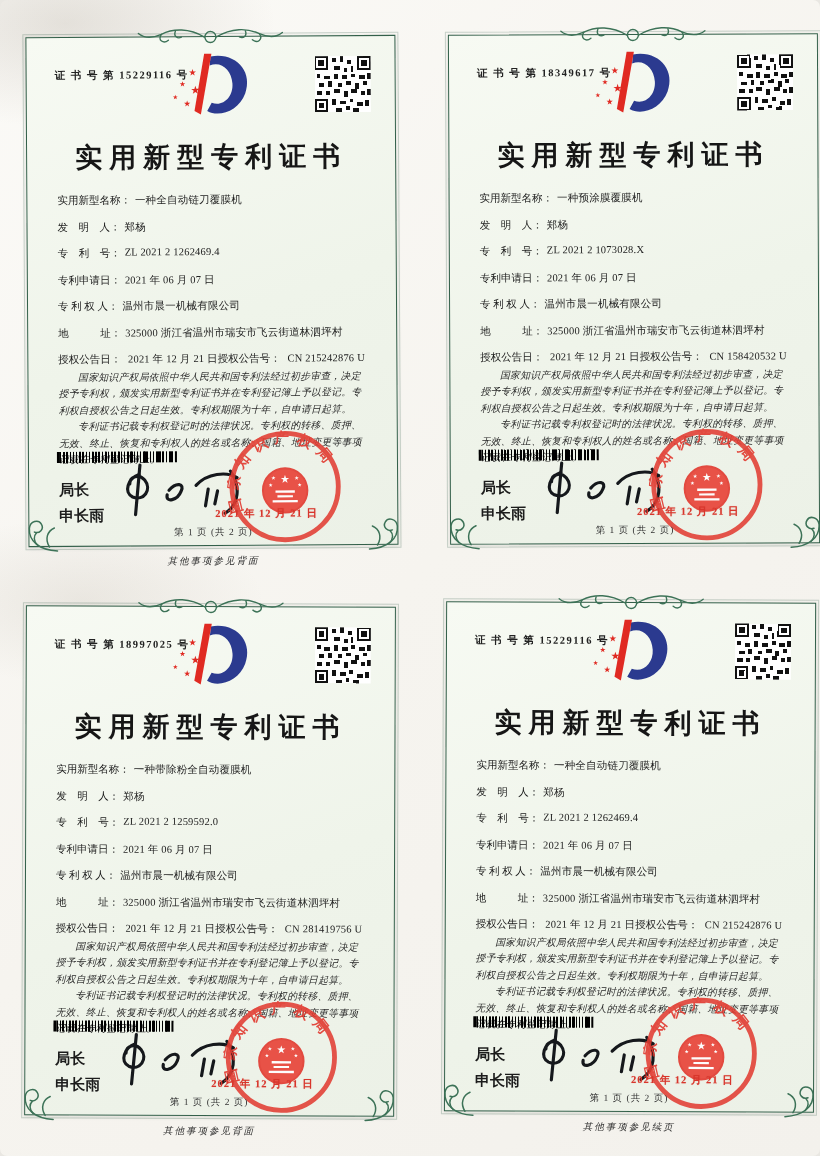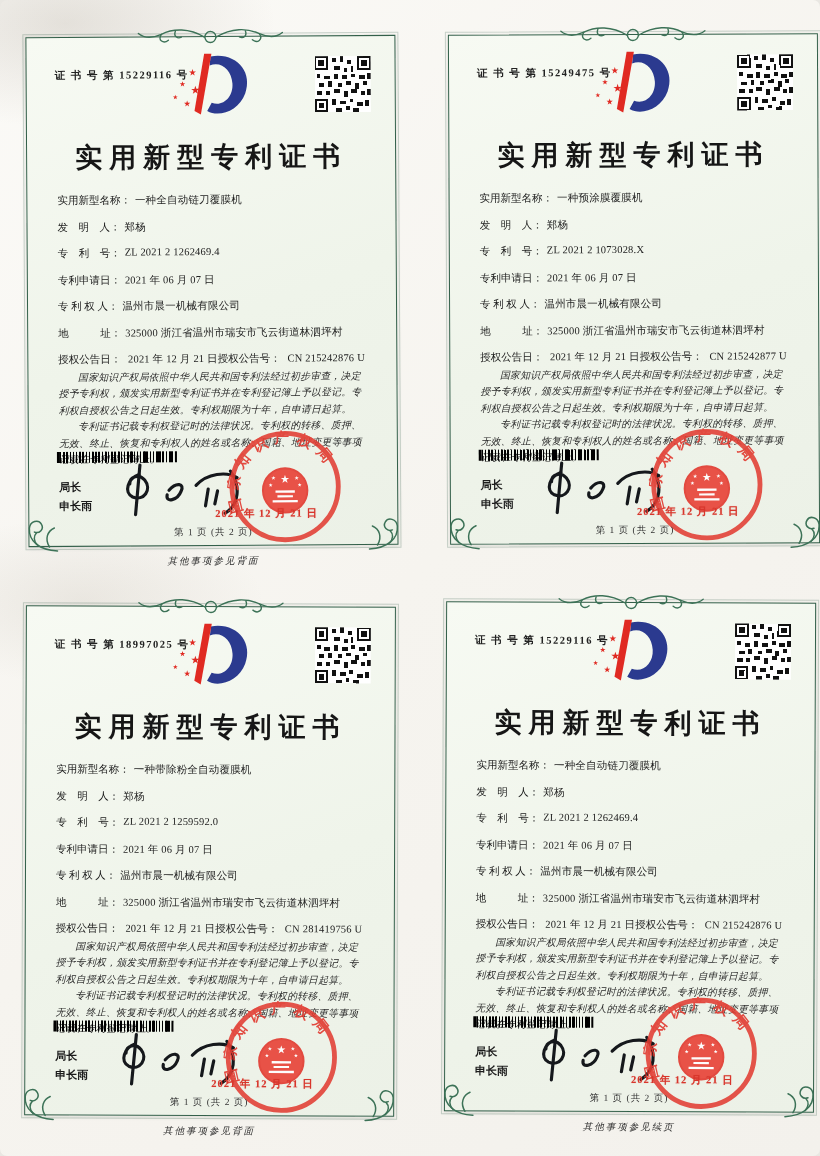--- a/index.html
+++ b/index.html
@@ -46,21 +46,21 @@
   .row.grant .pair2 { }
   .body-text { position:absolute; left:30px; right:26px; top:332px; font-size:9.8px;
                line-height:1.68; color:#2a2a2a; font-style:italic; letter-spacing:.3px; }
   .body-text p { text-indent:2em; margin:0; }
   .barcode { position:absolute; left:28px; top:414px; width:120px; height:11px;
     border-left:3px solid #000; border-right:2px solid #000;
     background-image:
       repeating-linear-gradient(90deg,#000 0 1.4px,transparent 1.4px 3.2px),
       repeating-linear-gradient(90deg,transparent 0 6px,#000 6px 8px,transparent 8px 13px);
   }
-  .commissioner { position:absolute; left:30px; top:440px; font-size:11px; font-weight:700; line-height:1.7; }
+  .commissioner { position:absolute; left:30px; top:440px; font-size:15px; font-weight:700; line-height:1.7; }
   .signature { position:absolute; left:82px; top:422px; width:140px; height:60px; }
   .seal { position:absolute; left:198px; top:392px; width:116px; height:116px; opacity:.92; }
   .seal-date { position:absolute; left:186px; top:470px; width:150px; font-size:10.5px; font-weight:700;
                color:#d8362c; letter-spacing:1px; text-shadow:0 0 1px rgba(216,54,44,.4); }
   .page-no { position:absolute; left:0; right:0; top:489px; text-align:center; font-size:9.5px; letter-spacing:1px; color:#333; }
   .footer-note { margin-top:9px; text-align:center; font-size:9.5px; font-style:italic; letter-spacing:2px; color:#2e2e2e; }
 </style>
 </head>
 <body>
 
@@ -262,21 +262,21 @@
           </svg>
       <svg class="corner bl" viewBox="0 0 36 36">
             <use href="#sym-corner"></use>
           </svg>
       <svg class="corner br" viewBox="0 0 36 36">
             <use href="#sym-corner"></use>
           </svg>
 
       <div class="cert-no">
         <span>证 书 号 第</span>
-        <span>15249475</span>
+        <span>18349617</span>
         <span>号</span>
       </div>
 
       <svg class="logo" viewBox="0 0 100 86">
         <path d="M50,6 C78,1 97,23 88,47 C81,66 59,74 46,66 L51,57 C63,62 75,51 74,36 C73,21 62,11 49,16 Z" fill="#2b3a8f"></path>
         <polygon points="43,3 51,3 39,70 32,66" fill="#e02a22"></polygon>
         <text x="30" y="27" font-size="10" fill="#e02a22" text-anchor="middle">★</text>
         <text x="19" y="39" font-size="8" fill="#e02a22" text-anchor="middle">★</text>
         <text x="33" y="47" font-size="12" fill="#e02a22" text-anchor="middle">★</text>
         <text x="11" y="53" font-size="7" fill="#e02a22" text-anchor="middle">★</text>
@@ -359,21 +359,21 @@
           <span class="label">地　　　址：</span>
           <span class="value">325000 浙江省温州市瑞安市飞云街道林泗坪村</span>
         </div>
         <div class="row grant">
           <span class="pair1">
             <span class="label">授权公告日：</span>
             <span class="value">2021 年 12 月 21 日</span>
           </span>
           <span class="pair2">
             <span class="label">授权公告号：</span>
-            <span class="value">CN 215242877 U</span>
+            <span class="value">CN 158420532 U</span>
           </span>
         </div>
       </div>
 
       <div class="body-text">
         <p>国家知识产权局依照中华人民共和国专利法经过初步审查，决定授予专利权，颁发实用新型专利证书并在专利登记簿上予以登记。专利权自授权公告之日起生效。专利权期限为十年，自申请日起算。</p>
         <p>专利证书记载专利权登记时的法律状况。专利权的转移、质押、无效、终止、恢复和专利权人的姓名或名称、国籍、地址变更等事项记载在专利登记簿上。</p>
       </div>
 
       <div class="barcode"></div>

